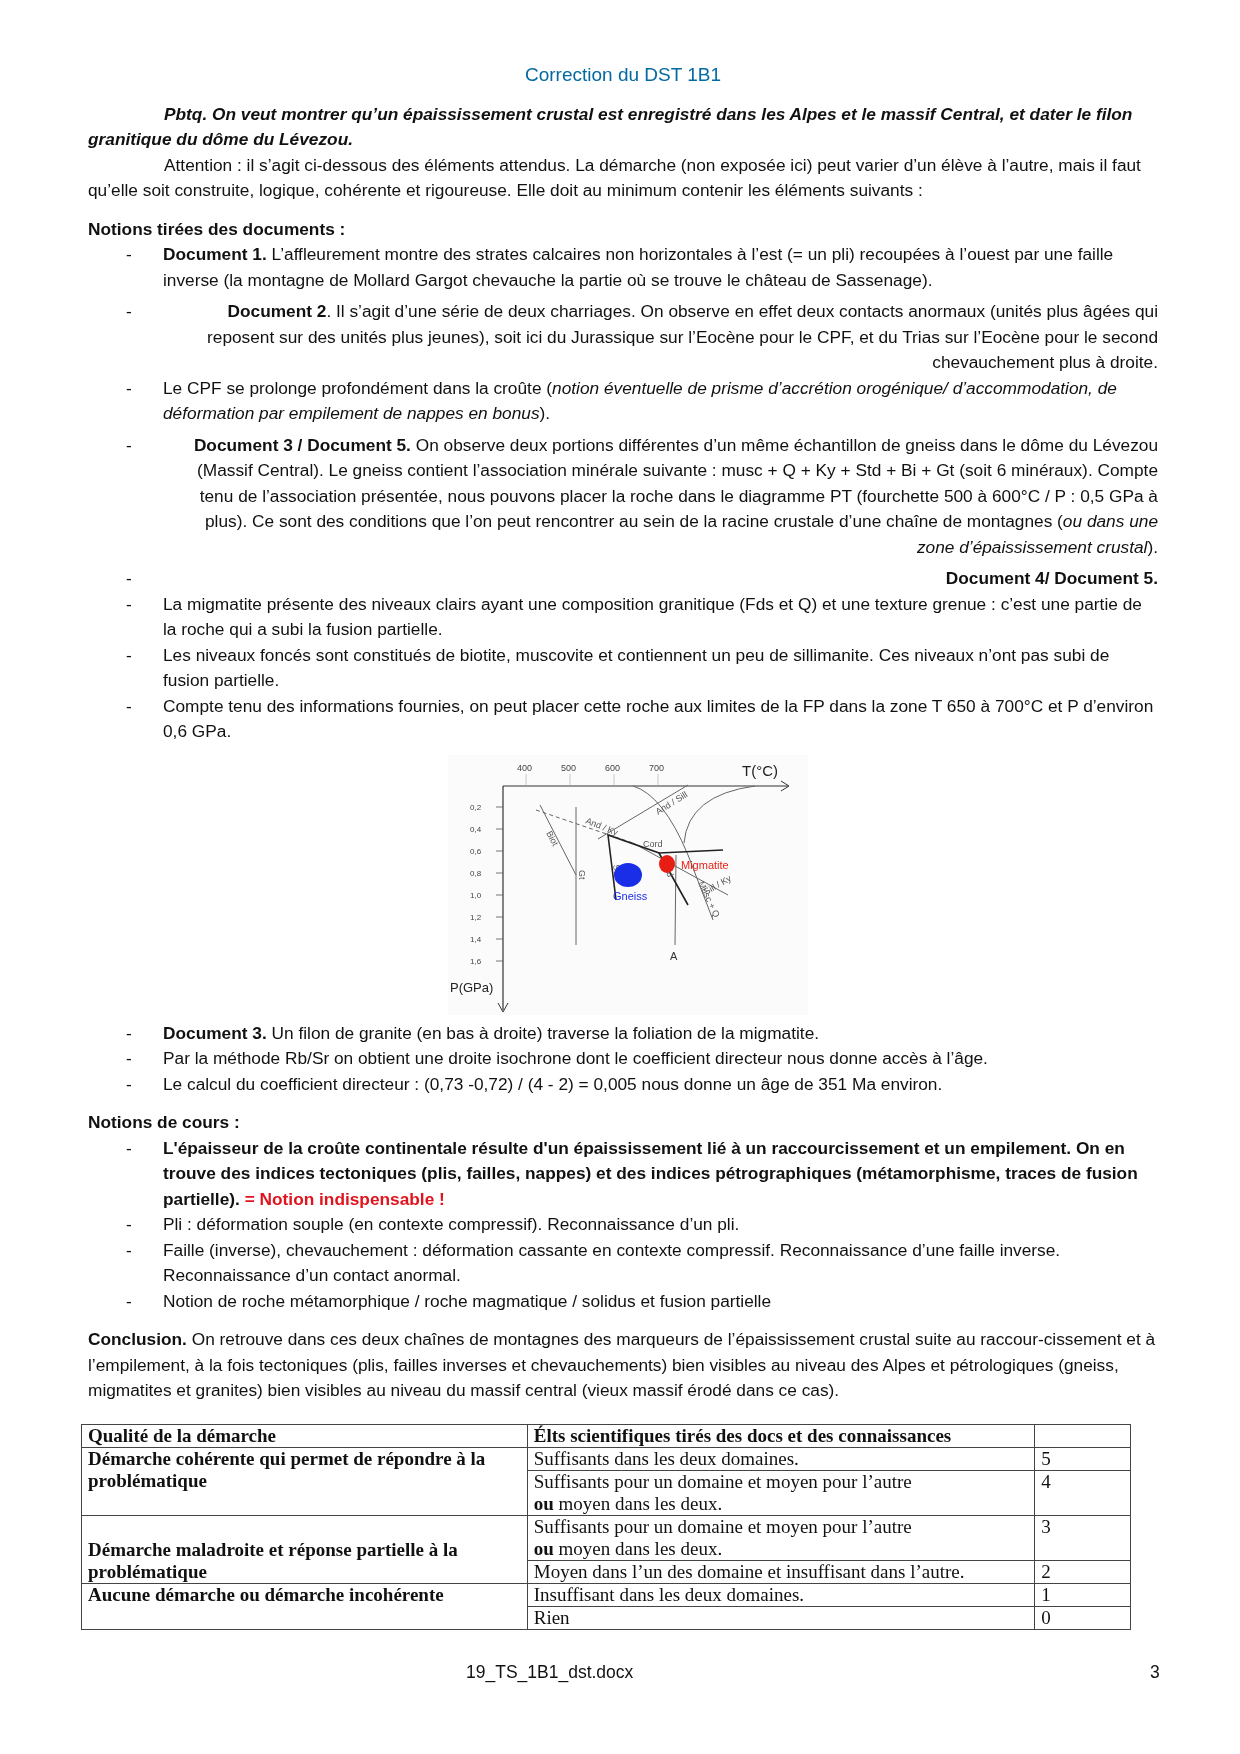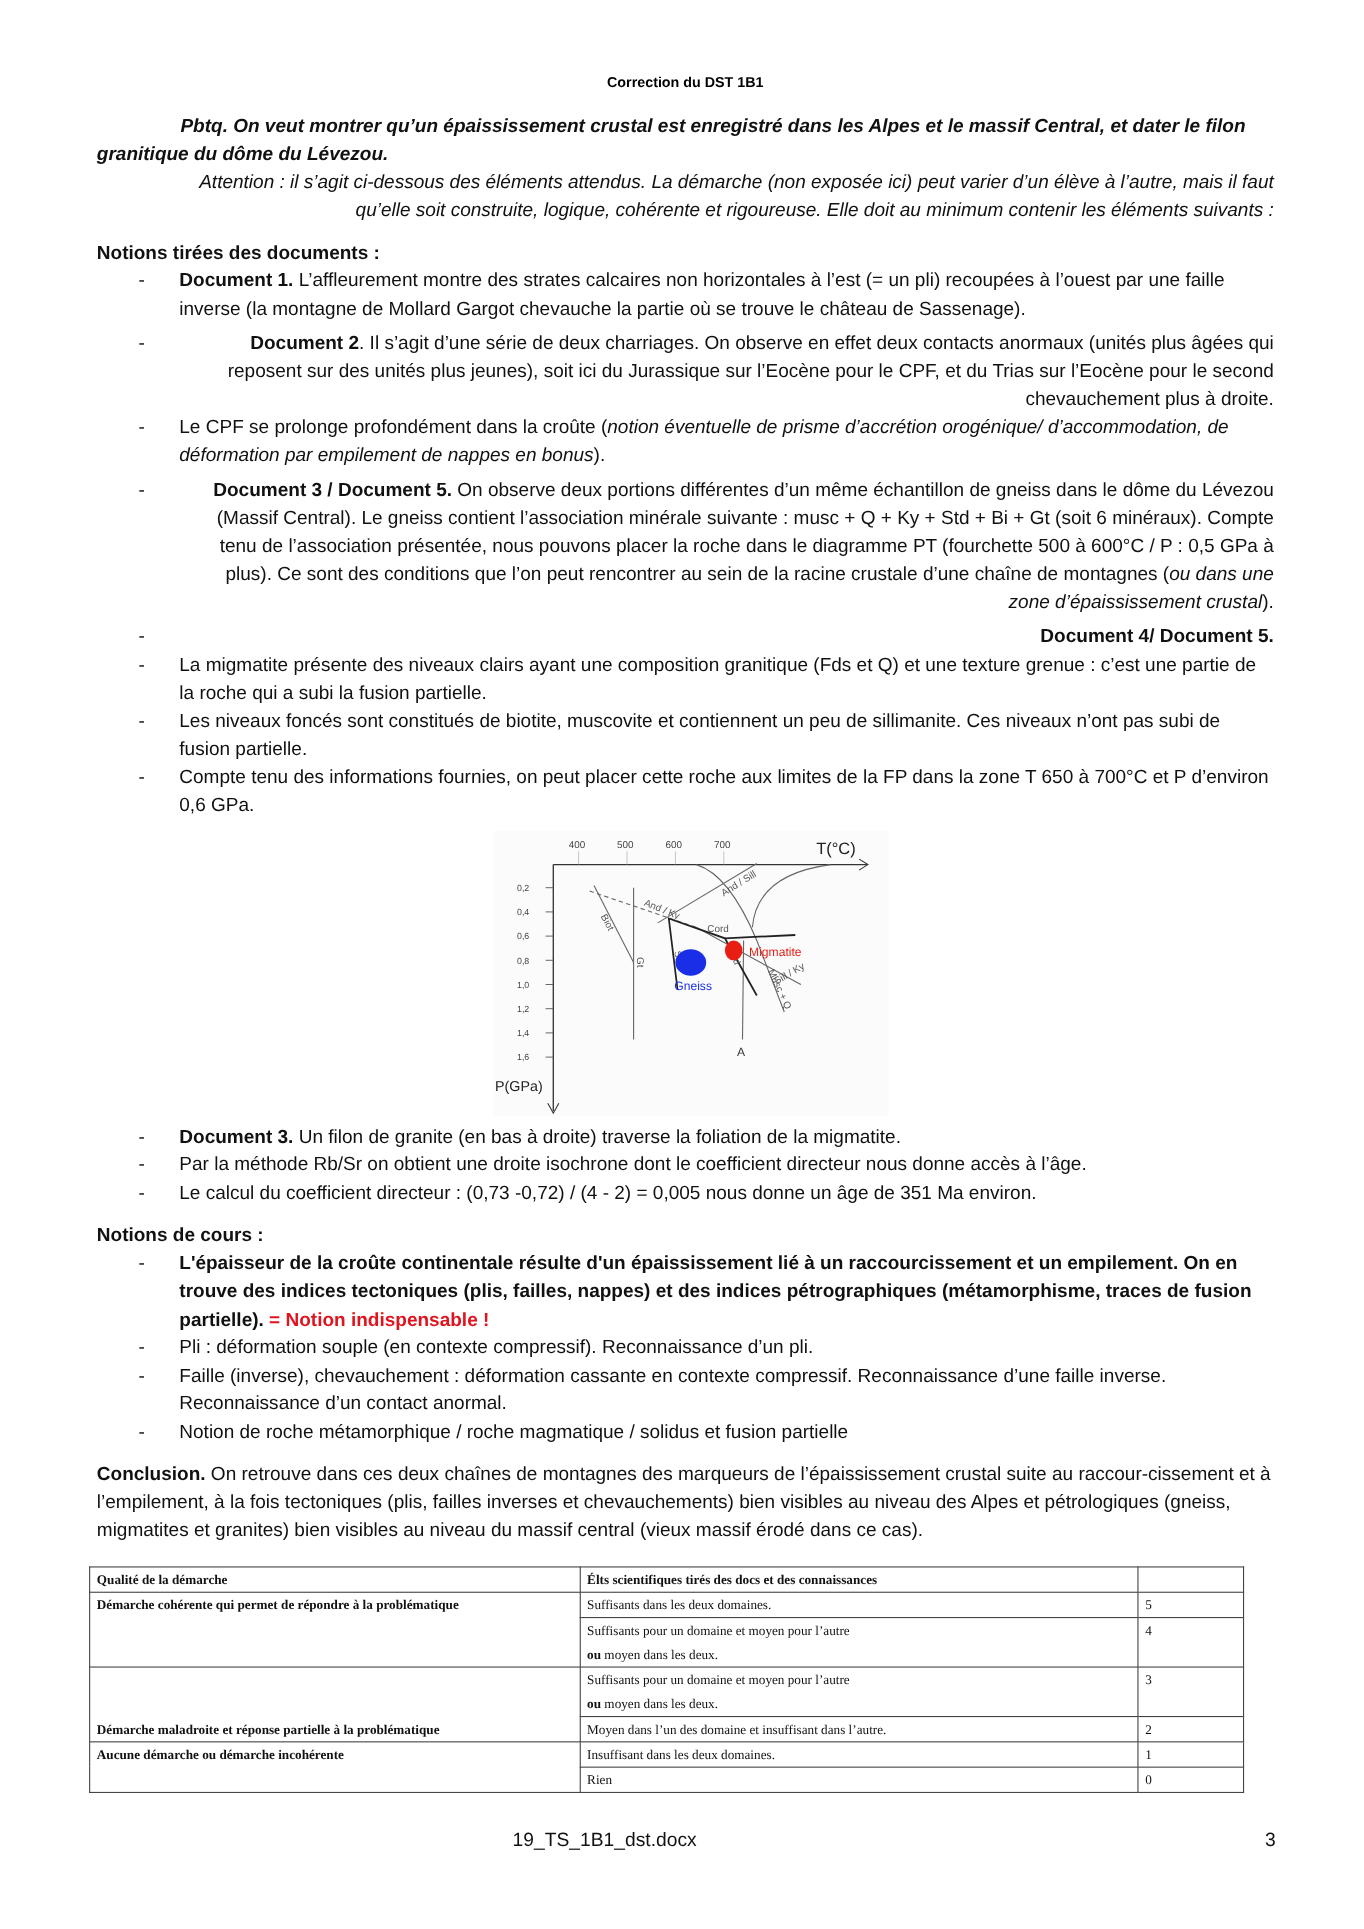--- a/index.html
+++ b/index.html
@@ -1,32 +1,32 @@
 <!DOCTYPE html>
 <html><head>
 <meta charset="utf-8">
 <style>
   html, body { margin:0; padding:0; background:#ffffff; }
   body { width:1240px; height:1754px; position:relative; overflow:hidden;
          font-family:"Liberation Sans", sans-serif; color:#111; }
   .page { position:absolute; left:88px; top:62px; width:1070px; font-size:17.3px; line-height:25.5px; }
-  .title { text-align:center; color:#000000; font-weight:bold; font-size:13px; margin-bottom:14px; }
+  .title { text-align:center; color:#0369a1; font-weight:normal; font-size:19px; margin-bottom:14px; }
   .pbtq { font-style:italic; font-weight:bold; text-indent:76px; margin:0; }
-  .attn { font-style:italic; text-indent:76px; margin:0;text-align:right; }
+  .attn { text-indent:76px; margin:0; }
   .section-h { font-weight:bold; margin:13px 0 0 0; }
   ul.dash { list-style:none; margin:0; padding:0; }
   ul.dash li { position:relative; padding-left:75px; margin:0; }
   ul.dash li::before { content:"-"; position:absolute; left:38px; top:0; }
   ul.dash li.gap { margin-top:6px;text-align:right; }
   b.lead { font-weight:bold; }
   .red { color:#e0141e; font-weight:bold; }
   .diagram-wrap { position:relative; width:360px; height:260px; margin:10px 0 0 360px; }
   .concl { margin-top:13px; }
   table.grid { border-collapse:collapse; margin-top:20px; margin-left:-7px; width:1050px;
-               font-family:"Liberation Serif", serif; font-size:12px; line-height:22px; }
+               font-family:"Liberation Serif", serif; font-size:19px; line-height:22px; }
   table.grid td { border:1.5px solid #444; padding:0 6px; vertical-align:top; }
   table.grid td.c1 { width:420px; font-weight:bold; }
   table.grid td.c2 { width:480px; }
   table.grid td.c3 { width:80px; }
   table.grid td.mid { vertical-align:bottom; }
   .footer { position:absolute; top:1662px; left:0; width:1240px; font-size:17.5px; }
   .footer .fname { position:absolute; left:466px; }
   .footer .pnum { position:absolute; left:1150px; }
 </style>
 </head>

